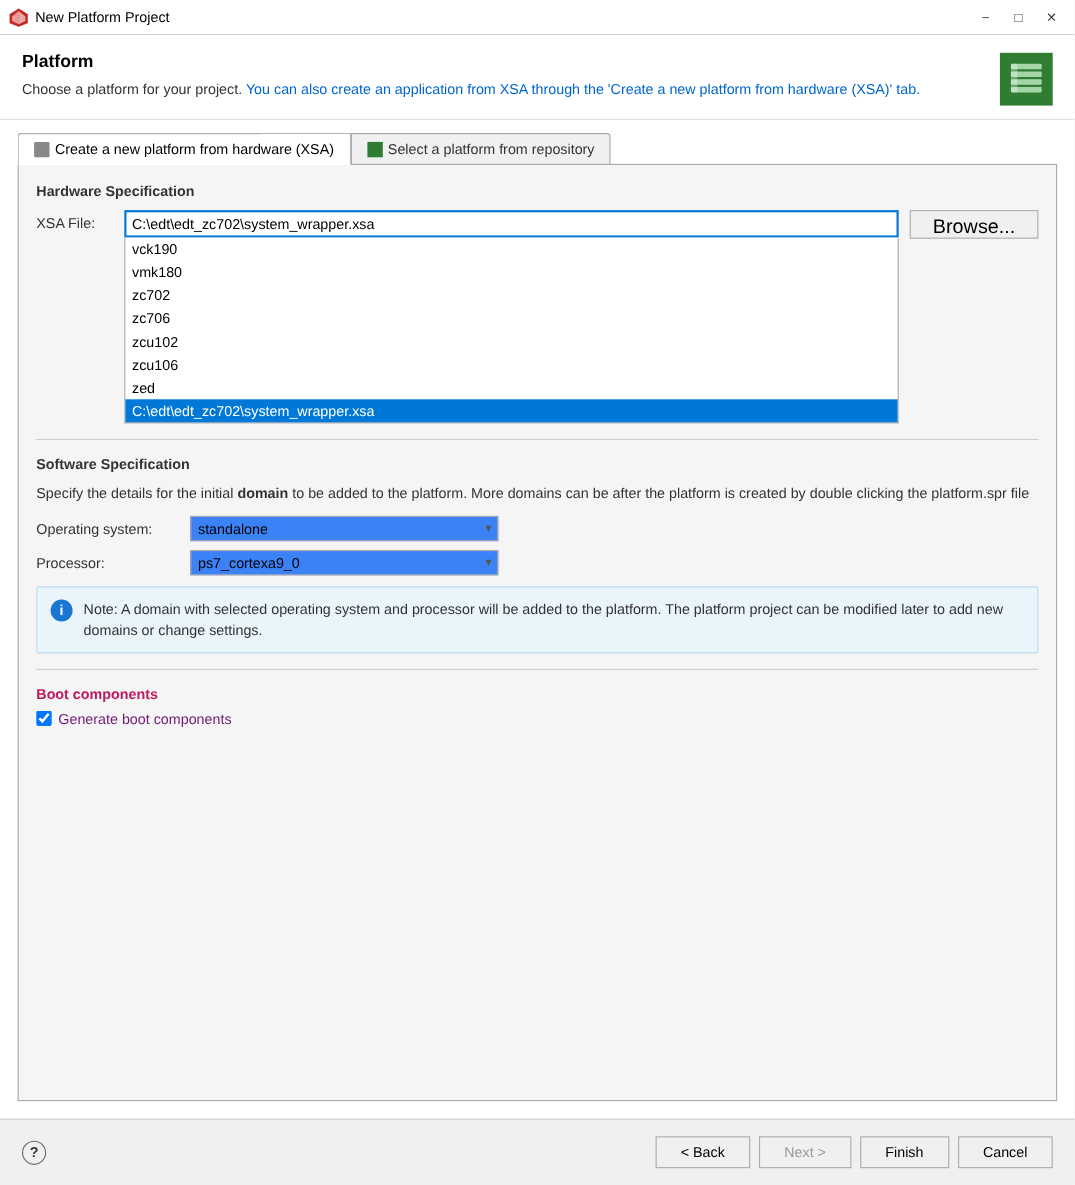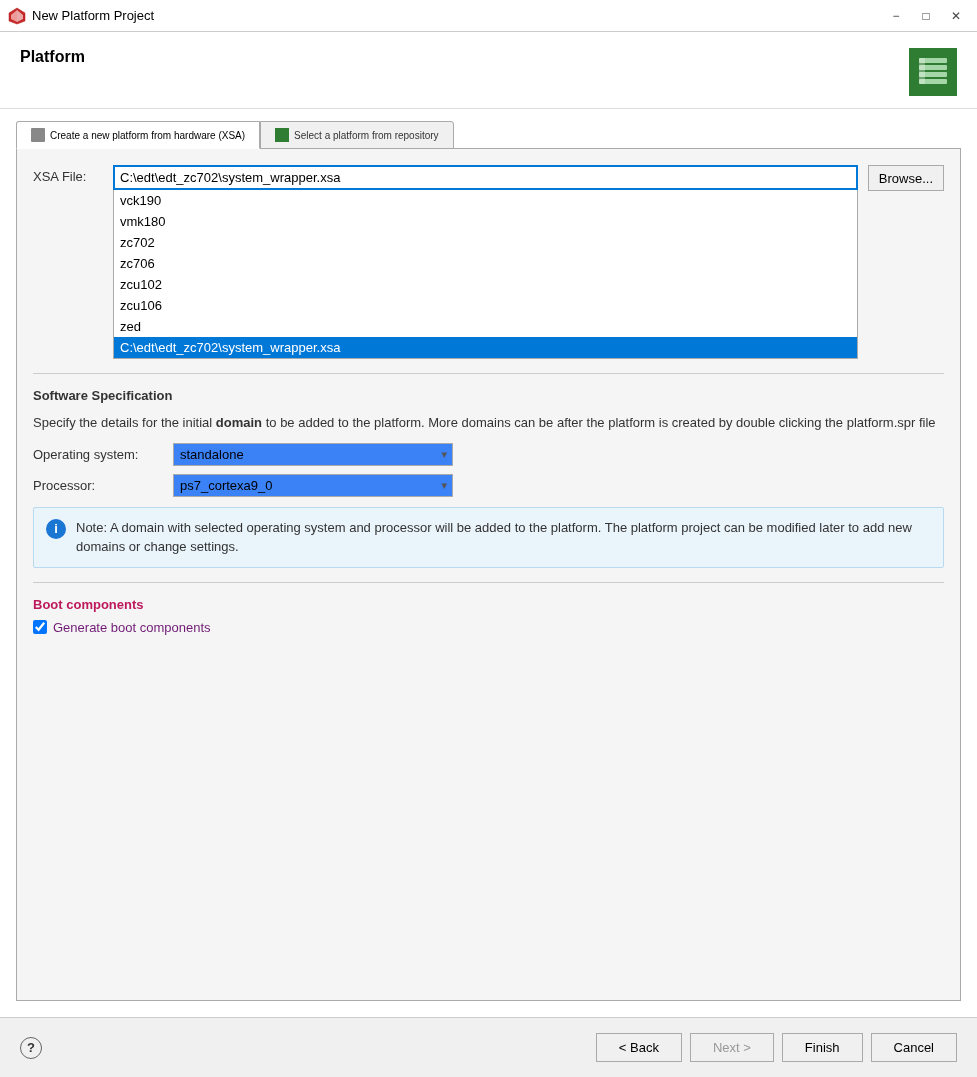--- a/index.html
+++ b/index.html
@@ -97,21 +97,21 @@
     
     .tab-container {
       display: flex;
       margin: 12px 16px 0 16px;
       flex-shrink: 0;
     }
     .tab {
       padding: 6px 14px;
       border: 1px solid #aaaaaa;
       cursor: pointer;
-      font-size: 10px;
+      font-size: 13px;
       background: #f0f0f0;
       display: flex;
       align-items: center;
       gap: 5px;
       color: #333;
     }
     .tab.active {
       background: #ffffff;
       border-bottom: 1px solid #ffffff;
       color: #000;
@@ -181,25 +181,25 @@
     .dropdown-list li {
       padding: 3px 6px;
       cursor: pointer;
       color: #000;
     }
     .dropdown-list li.selected {
       background: #0078d7;
       color: #fff;
     }
     .browse-btn {
-      padding: 4px 10px;
+      padding: 4px 20px;
       border: 1px solid #aaa;
       background: #f0f0f0;
       cursor: pointer;
-      font-size: 13px;
+      font-size: 18px;
       height: 26px;
       flex-shrink: 0;
       align-self: flex-start;
     }
 
     
     .section-divider {
       border: none;
       border-top: 1px solid #cccccc;
       margin: 14px 0;
@@ -381,20 +381,23 @@
     <button class="title-bar-btn">□</button>
     <button class="title-bar-btn close">✕</button>
   </div>
 </div>
 
 <div class="dialog-body">
 
   <div class="dialog-header">
     <div class="dialog-header-text">
       <h1>Platform</h1>
+      <p>
+        <span>Choose a platform for your project. </span><span style="color:#0066cc;">You can also create an application from XSA through the 'Create a new platform from hardware (XSA)' tab.</span>
+      </p>
     </div>
     <div class="header-icon">
       <svg width="36" height="36" viewBox="0 0 36 36" xmlns="http://www.w3.org/2000/svg">
         <rect x="4" y="4" width="28" height="5" fill="#a5d6a7" rx="1"></rect>
         <rect x="4" y="11" width="28" height="5" fill="#a5d6a7" rx="1"></rect>
         <rect x="4" y="18" width="28" height="5" fill="#a5d6a7" rx="1"></rect>
         <rect x="4" y="25" width="28" height="5" fill="#a5d6a7" rx="1"></rect>
         <rect x="4" y="4" width="6" height="26" fill="#ffffff" opacity="0.3" rx="1"></rect>
       </svg>
     </div>
@@ -406,20 +409,21 @@
       <span>Create a new platform from hardware (XSA)</span>
     </div>
     <div class="tab">
       <span class="tab-icon-repo"></span>
       <span>Select a platform from repository</span>
     </div>
   </div>
 
   <div class="content-panel">
 
+    <div class="section-title">Hardware Specification</div>
 
     <div class="xsa-file-row">
       <div class="xsa-label">XSA File:</div>
       <div class="xsa-input-area">
         <input type="text" class="xsa-input" value="C:\edt\edt_zc702\system_wrapper.xsa" style="">
         <ul class="dropdown-list">
           <li>vck190</li>
           <li>vmk180</li>
           <li>zc702</li>
           <li>zc706</li>

